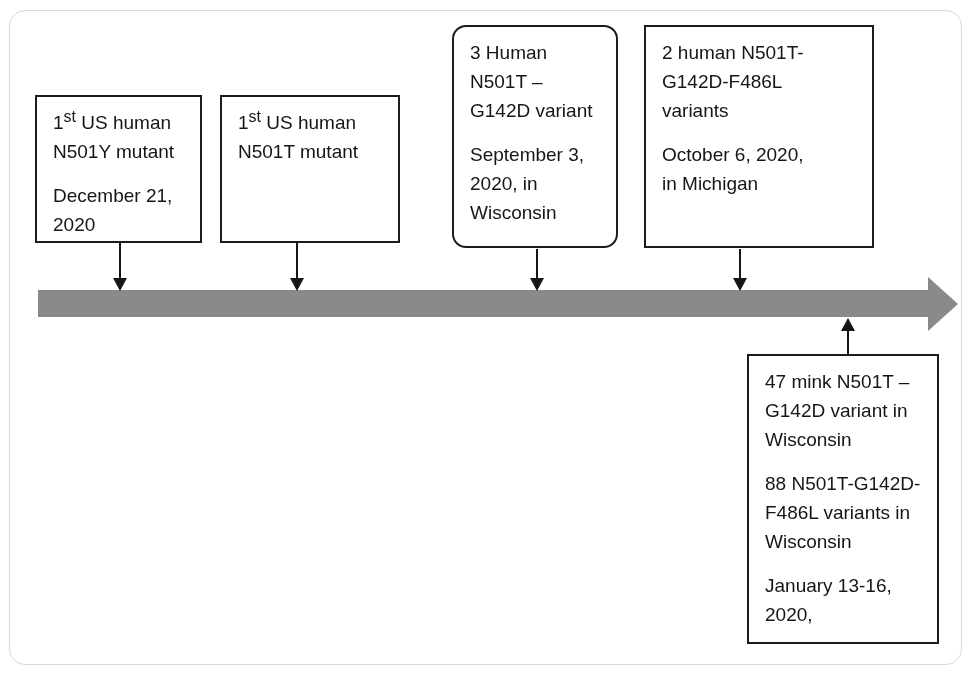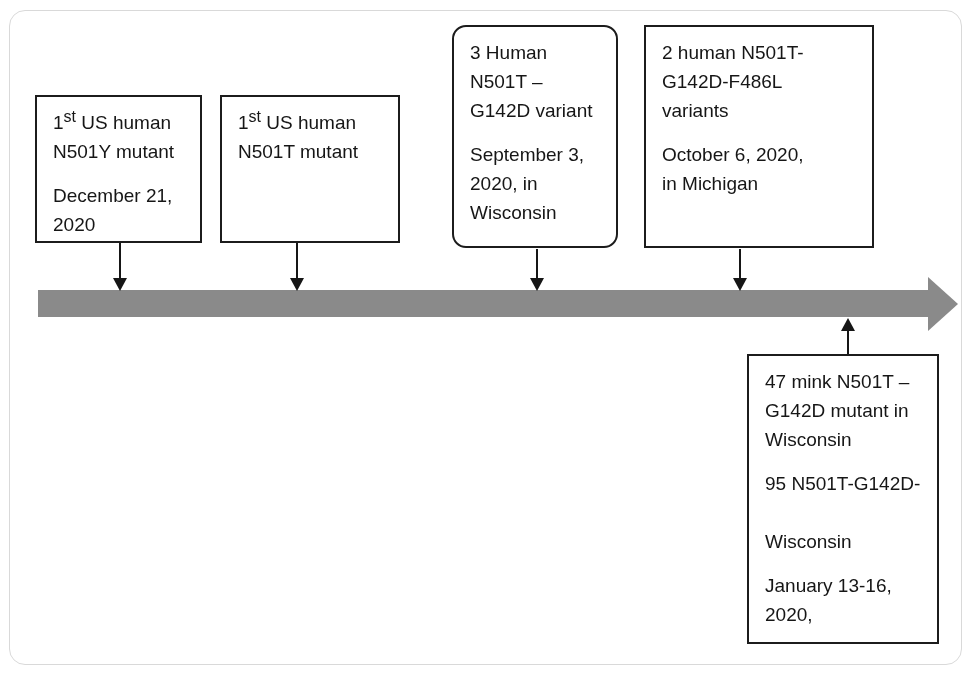--- a/index.html
+++ b/index.html
@@ -123,25 +123,25 @@
   </div>
 
   <div class="conn up" style="left:841px; top:318px; width:14px; height:36px;">
     <div class="shaft"></div>
     <div class="head"></div>
   </div>
 
   <div class="event-box" style="left:727px; top:354px; width:192px; height:290px;margin-left:20px;">
     <p>
       <span>47 mink N501T –</span><br>
-      <span>G142D mutant in</span><br>
+      <span>G142D variant in</span><br>
       <span>Wisconsin</span></p>
     <p>
-      <span>95 N501T-G142D-</span><br>
-      <br>
+      <span>88 N501T-G142D-</span><br>
+      <span>F486L variants in</span><br>
       <span>Wisconsin</span></p>
     <p>
       <span>January 13-16,</span><br>
       <span>2020,</span></p>
   </div>
 
   <div class="frame"></div>
 </div>
 
 </body></html>

